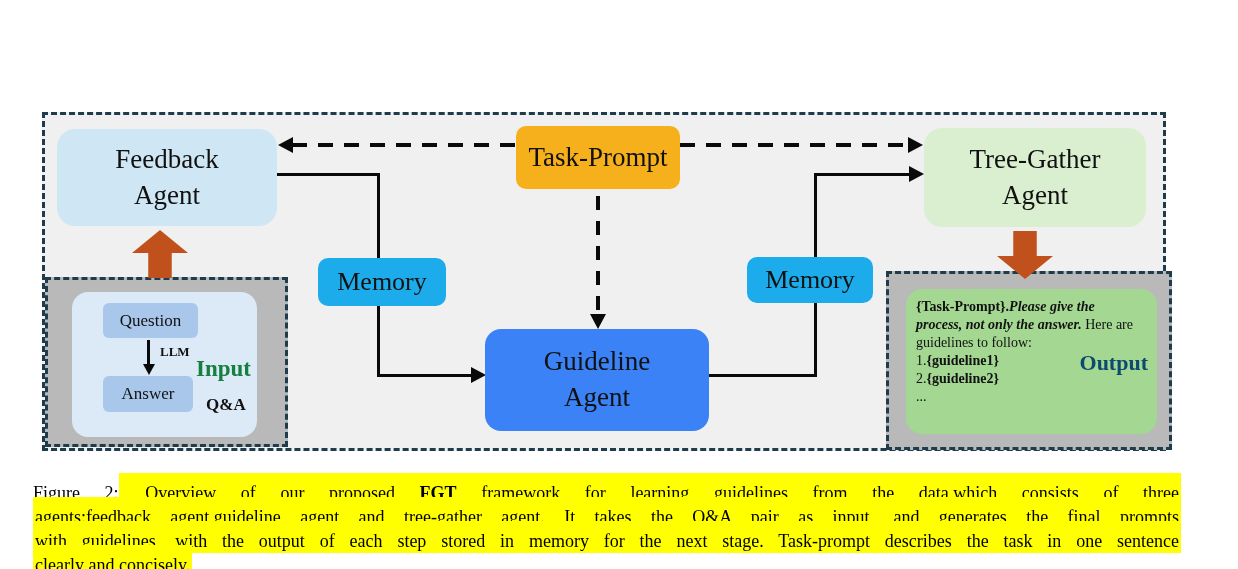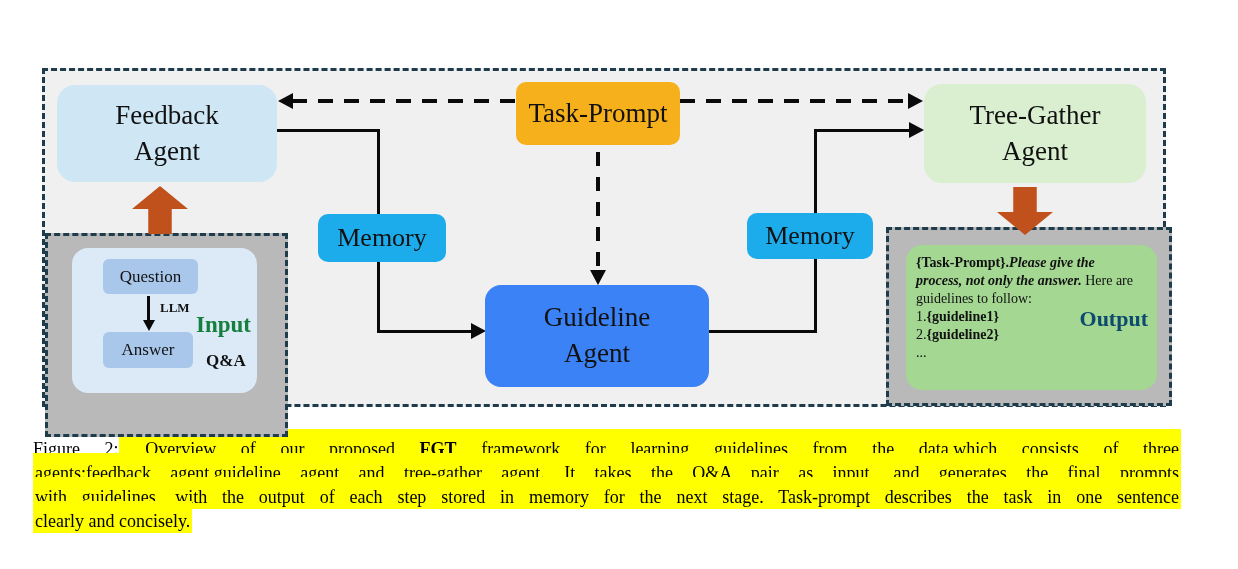--- a/index.html
+++ b/index.html
@@ -1,21 +1,21 @@
 <!DOCTYPE html>
 <html><head>
 <meta charset="utf-8">
 <style>
   * { margin: 0; padding: 0; box-sizing: border-box; }
   html, body { width: 1238px; height: 569px; background: #ffffff; overflow: hidden; }
   .page {
     position: relative; width: 1238px; height: 569px; background: #ffffff;
     font-family: "Liberation Serif", "DejaVu Serif", serif; color: #111;
   }
-  .abs { position: absolute; }
+  .abs { position: absolute; margin-top: 44px; }
 
   
   .frame {
     left: 42px; top: 68px; width: 1124px; height: 339px;
     background: #f0f0f0; border: 3px dashed #1e3c4c; z-index: 0;
   }
 
   
   .hline { height: 3px; background: #0a0a0a; z-index: 1; }
   .vline { width: 3px; background: #0a0a0a; z-index: 1; }
@@ -46,21 +46,21 @@
     left: 132px; top: 186px; width: 56px; height: 48px;
     clip-path: polygon(50% 0%, 100% 48%, 71% 48%, 71% 100%, 29% 100%, 29% 48%, 0% 48%);
   }
   .arrow-down {
     left: 997px; top: 187px; width: 56px; height: 48px;
     clip-path: polygon(50% 100%, 100% 52%, 71% 52%, 71% 0%, 29% 0%, 29% 52%, 0% 52%);
   }
 
   
   .panel { background: #b9b9b9; border: 3px dashed #1e3c4c; z-index: 2; }
-  .input-panel  { left: 45px;  top: 233px; width: 243px; height: 204px; }
+  .input-panel  { left: 45px;  top: 233px; width: 243px; height: 170px; }
   .output-panel { left: 886px; top: 227px; width: 286px; height: 179px; }
 
   .input-inner {
     position: absolute; left: 24px; top: 12px; width: 185px; height: 145px;
     background: #dce9f7; border-radius: 16px;
   }
   .chip {
     position: absolute; display: flex; align-items: center; justify-content: center;
     background: #a9c7ea; border-radius: 6px; font-size: 17px;
   }

